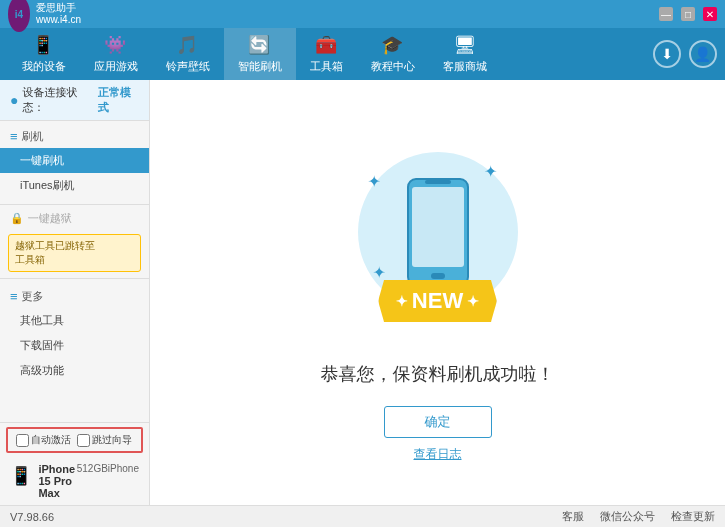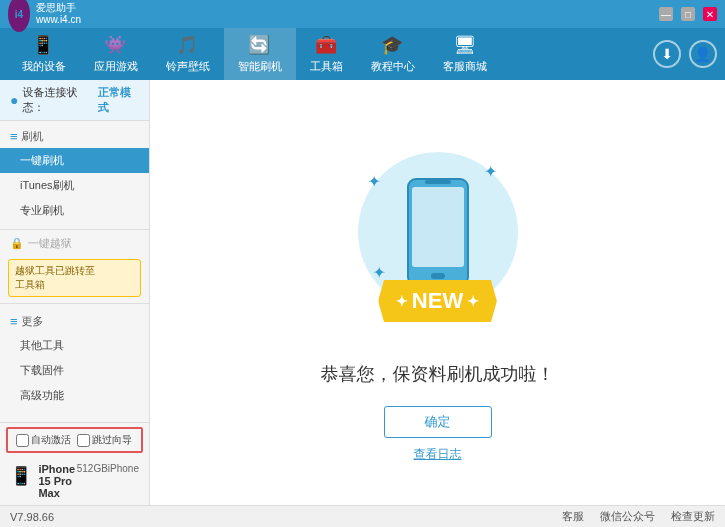--- a/index.html
+++ b/index.html
@@ -135,21 +135,20 @@
       <span class="status-normal">正常模式</span>
     </div>
 
     <div class="sidebar-group">
       <div class="sidebar-group-header">
         <span class="sidebar-group-icon">≡</span>
         <span>刷机</span>
       </div>
       <div class="sidebar-item active">一键刷机</div>
       <div class="sidebar-item">iTunes刷机</div>
-      <div class="sidebar-item">专业刷机</div>
     </div>
 
     <div class="sidebar-divider"></div>
 
     <div class="sidebar-disabled">
       <span class="lock-icon">🔒</span>
       <span>一键越狱</span>
     </div>
 
     <div class="sidebar-notice">

